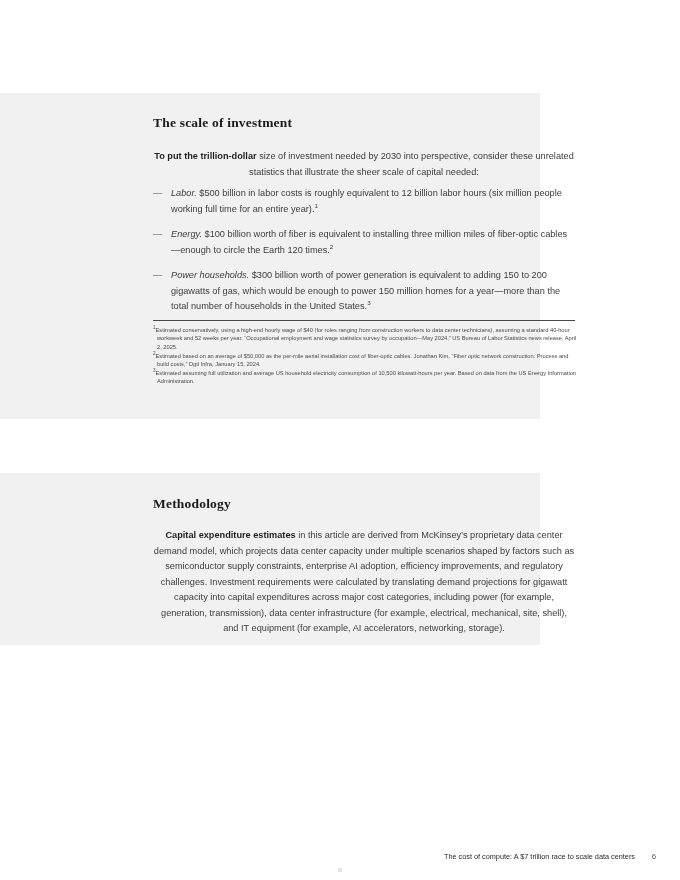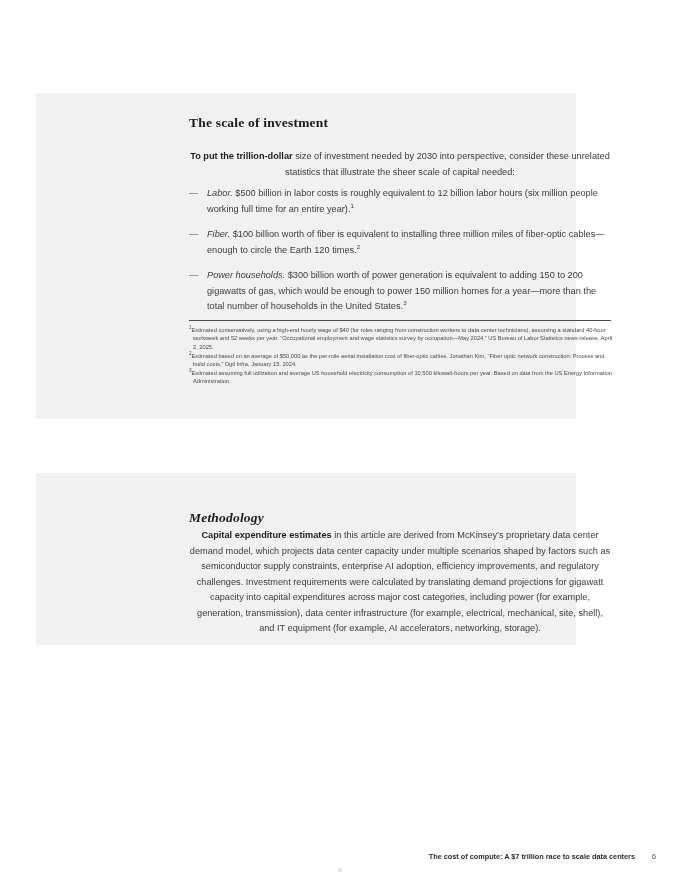--- a/index.html
+++ b/index.html
@@ -21,21 +21,20 @@
     inset: 0;
     background: #ffffff;
   }
 
   
   .panel {
     position: absolute;
     left: 0;
     width: 540px;
     background: #f1f1f1;
-    margin-left: 36px;
   }
   .panel-scale {
     top: 93px;
     height: 326px;
   }
   .panel-method {
     top: 473px;
     height: 172px;
   }
 
@@ -134,21 +133,21 @@
     left: 0;
     top: 852px;
     width: 680px;
     height: 14px;
   }
   .footer-title {
     position: absolute;
     right: 45px;
     top: 0;
     font-size: 7.3px;
-    font-weight: bold;
+    font-weight: normal;
     color: #2b2b2b;
     white-space: nowrap;
   }
   .footer-page {
     position: absolute;
     right: 24px;
     top: 0;
     font-size: 7.8px;
     color: #555555;
   }
@@ -174,21 +173,21 @@
 
     <ul class="bullets panel-inner" style="top:93px;">
 
       <li class="bullet">
         <span class="bullet-dash">—</span>
         <em class="term">Labor.</em><span> $500 billion in labor costs is roughly equivalent to 12 billion labor hours (six million people working full time for an entire year).</span><sup>1</sup>
       </li>
 
       <li class="bullet">
         <span class="bullet-dash">—</span>
-        <em class="term">Fiber.</em><span> $100 billion worth of fiber is equivalent to installing three million miles of fiber-optic cables—enough to circle the Earth 120 times.</span><sup>2</sup>
+        <em class="term">Energy.</em><span> $100 billion worth of fiber is equivalent to installing three million miles of fiber-optic cables—enough to circle the Earth 120 times.</span><sup>2</sup>
       </li>
 
       <li class="bullet">
         <span class="bullet-dash">—</span>
         <em class="term">Power households.</em><span> $300 billion worth of power generation is equivalent to adding 150 to 200 gigawatts of gas, which would be enough to power 150 million homes for a year—more than the total number of households in the United States.</span><sup>3</sup>
       </li>
 
     </ul>
 
     <div class="footnote-rule" style="top:227px;"></div>
@@ -196,21 +195,21 @@
     <div class="footnotes" style="top:233px;">
       <p class="footnote"><sup>1</sup><span>Estimated conservatively, using a high-end hourly wage of $40 (for roles ranging from construction workers to data center technicians), assuming a standard 40-hour workweek and 52 weeks per year. “Occupational employment and wage statistics survey by occupation—May 2024,” US Bureau of Labor Statistics news release, April 2, 2025.</span></p>
       <p class="footnote"><sup>2</sup><span>Estimated based on an average of $50,000 as the per-mile aerial installation cost of fiber-optic cables. Jonathan Kim, “Fiber optic network construction: Process and build costs,” Dgtl Infra, January 15, 2024.</span></p>
       <p class="footnote"><sup>3</sup><span>Estimated assuming full utilization and average US household electricity consumption of 10,500 kilowatt-hours per year. Based on data from the US Energy Information Administration.</span></p>
     </div>
 
   </div>
 
   <div class="panel panel-method">
 
-    <h2 class="section-heading panel-inner" style="top:37px;font-style:italic;">Methodology</h2>
+    <h2 class="section-heading panel-inner" style="top:23px;">Methodology</h2>
 
     <p class="body-text panel-inner" style="top:55px;"><b class="lead-bold">Capital expenditure estimates</b><span> in this article are derived from McKinsey’s proprietary data center demand model, which projects data center capacity under multiple scenarios shaped by factors such as semiconductor supply constraints, enterprise AI adoption, efficiency improvements, and regulatory challenges. Investment requirements were calculated by translating demand projections for gigawatt capacity into capital expenditures across major cost categories, including power (for example, generation, transmission), data center infrastructure (for example, electrical, mechanical, site, shell), and IT equipment (for example, AI accelerators, networking, storage).</span></p>
 
   </div>
 
   <div class="footer">
     <span class="footer-title">The cost of compute: A $7 trillion race to scale data centers</span>
     <span class="footer-page">6</span>
   </div>
 

